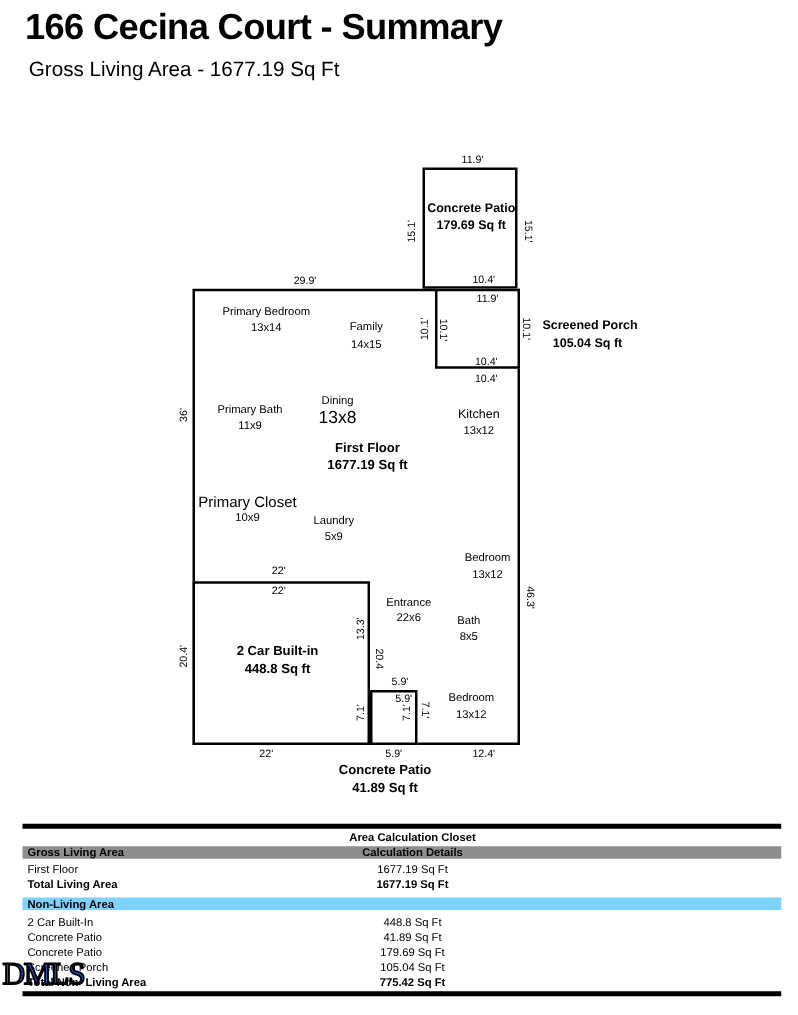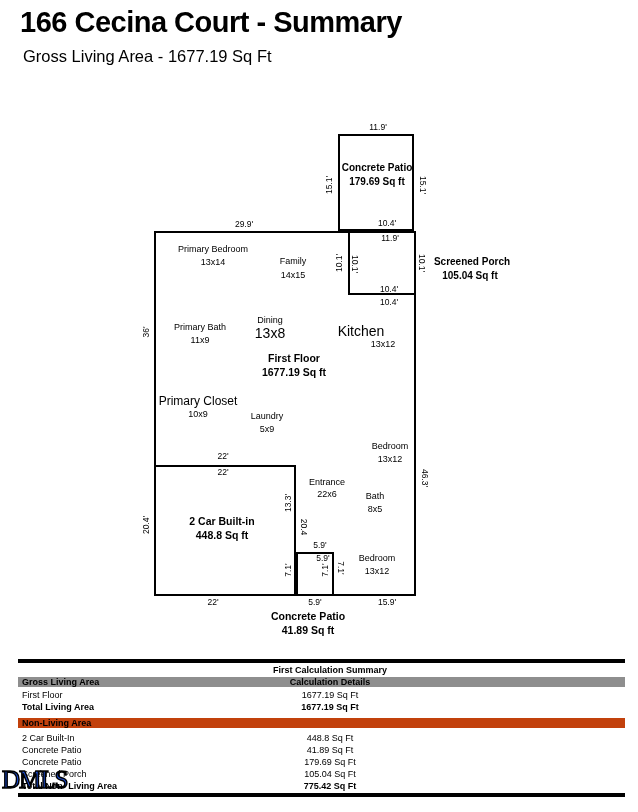--- a/index.html
+++ b/index.html
@@ -67,21 +67,21 @@
       <span class="plan-label bold" style="font-size: 10px; left: 470px; top: 275px; transform: translate(-50%, -50%);">105.04 Sq ft</span>
       <span class="plan-label" style="font-size: 9px; left: 213px; top: 250px; transform: translate(-50%, -50%);">Primary Bedroom</span>
       <span class="plan-label" style="font-size: 9px; left: 213px; top: 263px; transform: translate(-50%, -50%); text-align: right;">13x14</span>
       <span class="plan-label" style="font-size: 9px; left: 293px; top: 262px; transform: translate(-50%, -50%);">Family</span>
       <span class="plan-label" style="font-size: 9px; left: 293px; top: 276px; transform: translate(-50%, -50%);">14x15</span>
       <span class="plan-label" style="left: 147px; top: 332px; transform: translate(-50%, -50%) rotate(-90deg);">36'</span>
       <span class="plan-label" style="font-size: 9px; left: 200px; top: 328px; transform: translate(-50%, -50%);">Primary Bath</span>
       <span class="plan-label" style="font-size: 9px; left: 200px; top: 341px; transform: translate(-50%, -50%);">11x9</span>
       <span class="plan-label" style="font-size: 9px; left: 270px; top: 321px; transform: translate(-50%, -50%);">Dining</span>
       <span class="plan-label" style="font-size: 14px; left: 270px; top: 334px; transform: translate(-50%, -50%);">13x8</span>
-      <span class="plan-label" style="font-size: 14px; left: 361px; top: 332px; transform: translate(-50%, -50%);">Kitchen</span>
+      <span class="plan-label" style="font-size: 10px; left: 383px; top: 332px; transform: translate(-50%, -50%);">Kitchen</span>
       <span class="plan-label" style="font-size: 9px; left: 383px; top: 345px; transform: translate(-50%, -50%);">13x12</span>
       <span class="plan-label bold" style="font-size: 10.5px; left: 294px; top: 359px; transform: translate(-50%, -50%);">First Floor</span>
       <span class="plan-label bold" style="font-size: 10.5px; left: 294px; top: 373px; transform: translate(-50%, -50%);">1677.19 Sq ft</span>
       <span class="plan-label" style="font-size: 12px; left: 198px; top: 402px; transform: translate(-50%, -50%);">Primary Closet</span>
       <span class="plan-label" style="font-size: 9px; left: 198px; top: 415px; transform: translate(-50%, -50%);">10x9</span>
       <span class="plan-label" style="font-size: 9px; left: 267px; top: 417px; transform: translate(-50%, -50%);">Laundry</span>
       <span class="plan-label" style="font-size: 9px; left: 267px; top: 430px; transform: translate(-50%, -50%);">5x9</span>
       <span class="plan-label" style="font-size: 9px; left: 390px; top: 447px; transform: translate(-50%, -50%);">Bedroom</span>
       <span class="plan-label" style="font-size: 9px; left: 390px; top: 460px; transform: translate(-50%, -50%);">13x12</span>
       <span class="plan-label" style="left: 223px; top: 457px; transform: translate(-50%, -50%);">22'</span>
@@ -98,45 +98,45 @@
       <span class="plan-label" style="left: 320px; top: 546px; transform: translate(-50%, -50%);">5.9'</span>
       <span class="plan-label" style="left: 323px; top: 559px; transform: translate(-50%, -50%);">5.9'</span>
       <span class="plan-label" style="left: 289px; top: 570px; transform: translate(-50%, -50%) rotate(-90deg);">7.1'</span>
       <span class="plan-label" style="left: 326px; top: 570px; transform: translate(-50%, -50%) rotate(-90deg);">7.1'</span>
       <span class="plan-label" style="left: 340px; top: 568px; transform: translate(-50%, -50%) rotate(90deg);">7.1'</span>
       <span class="plan-label" style="font-size: 9px; left: 377px; top: 559px; transform: translate(-50%, -50%);">Bedroom</span>
       <span class="plan-label" style="font-size: 9px; left: 377px; top: 572px; transform: translate(-50%, -50%);">13x12</span>
       <span class="plan-label" style="left: 424px; top: 478px; transform: translate(-50%, -50%) rotate(90deg);">46.3'</span>
       <span class="plan-label" style="left: 213px; top: 603px; transform: translate(-50%, -50%);">22'</span>
       <span class="plan-label" style="left: 315px; top: 603px; transform: translate(-50%, -50%);">5.9'</span>
-      <span class="plan-label" style="left: 387px; top: 603px; transform: translate(-50%, -50%);">15.9'</span>
+      <span class="plan-label" style="left: 387px; top: 603px; transform: translate(-50%, -50%);">12.4'</span>
       <span class="plan-label bold" style="font-size: 10.5px; left: 308px; top: 617px; transform: translate(-50%, -50%);">Concrete Patio</span>
       <span class="plan-label bold" style="font-size: 10.5px; left: 308px; top: 631px; transform: translate(-50%, -50%);">41.89 Sq ft</span>
     </div>
 
   <div class="summary">
     <div class="t-bar"></div>
     <div class="t-title">
-      <span class="t-center">First Calculation Summary</span>
+      <span class="t-center">Area Calculation Closet</span>
     </div>
     <div class="t-gray" style="background: rgb(142, 142, 142);">
       <span class="t-label">Gross Living Area</span>
       <span class="t-center">Calculation Details</span>
     </div>
     <div class="t-rows living">
         <div class="t-row">
           <span class="t-label">First Floor</span>
           <span class="t-value">1677.19 Sq Ft</span>
         </div>
         <div class="t-row bold">
           <span class="t-label">Total Living Area</span>
           <span class="t-value">1677.19 Sq Ft</span>
         </div>
       </div>
-    <div class="t-gray nl" style="background: #c2410c;">
+    <div class="t-gray nl" style="background: #7dd3fc;">
       <span class="t-label">Non-Living Area</span>
     </div>
     <div class="t-rows nonliving">
         <div class="t-row">
           <span class="t-label">2 Car Built-In</span>
           <span class="t-value">448.8 Sq Ft</span>
         </div>
         <div class="t-row">
           <span class="t-label">Concrete Patio</span>
           <span class="t-value">41.89 Sq Ft</span>

